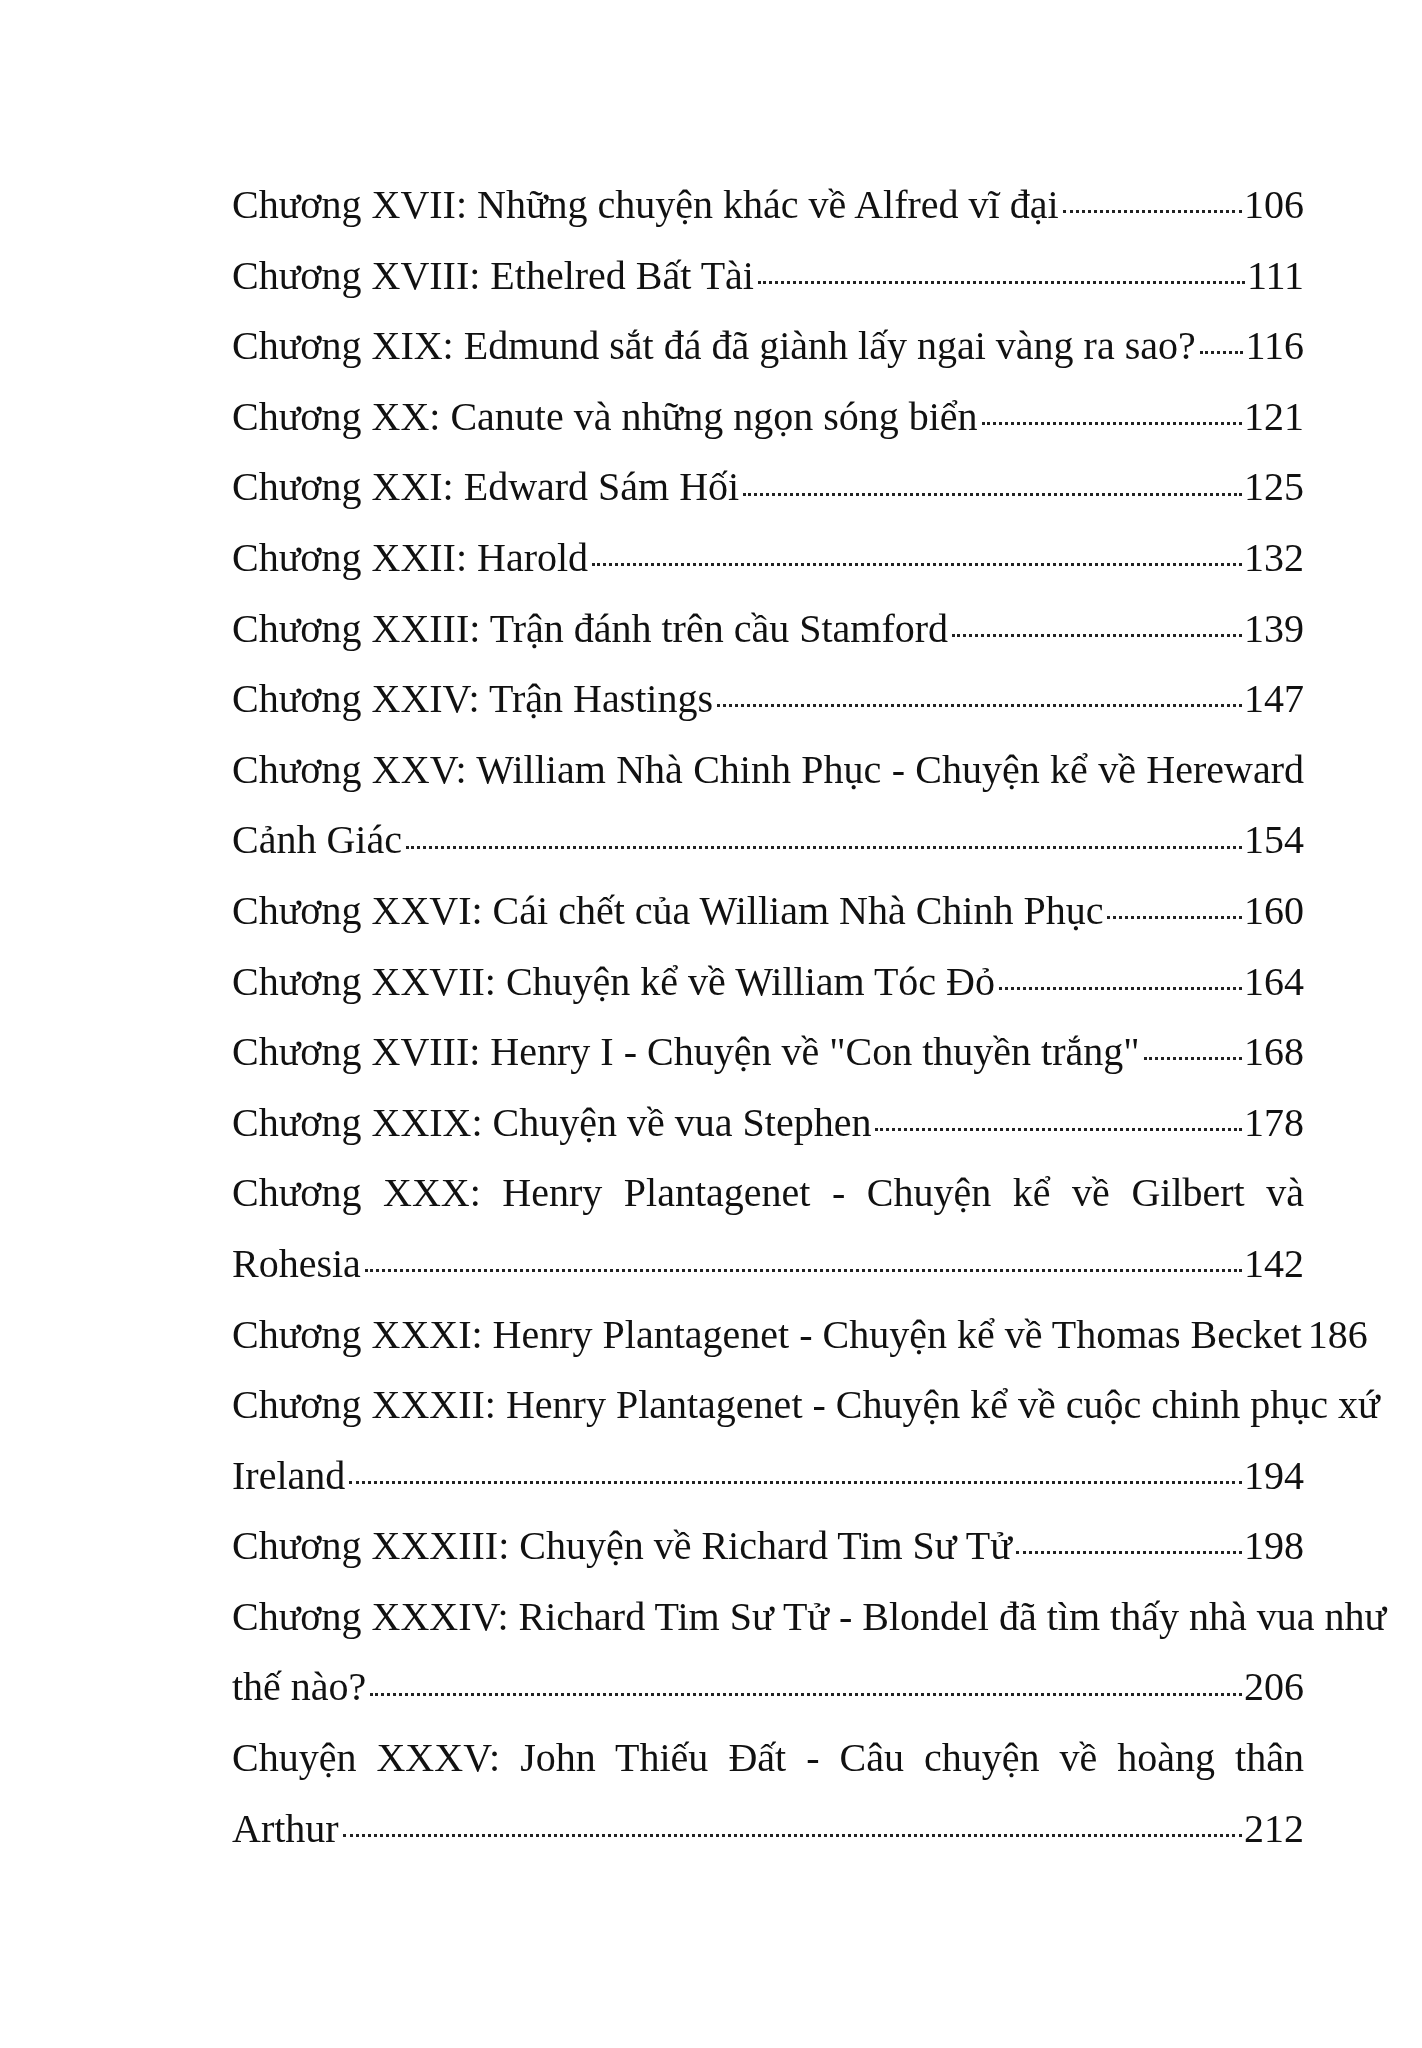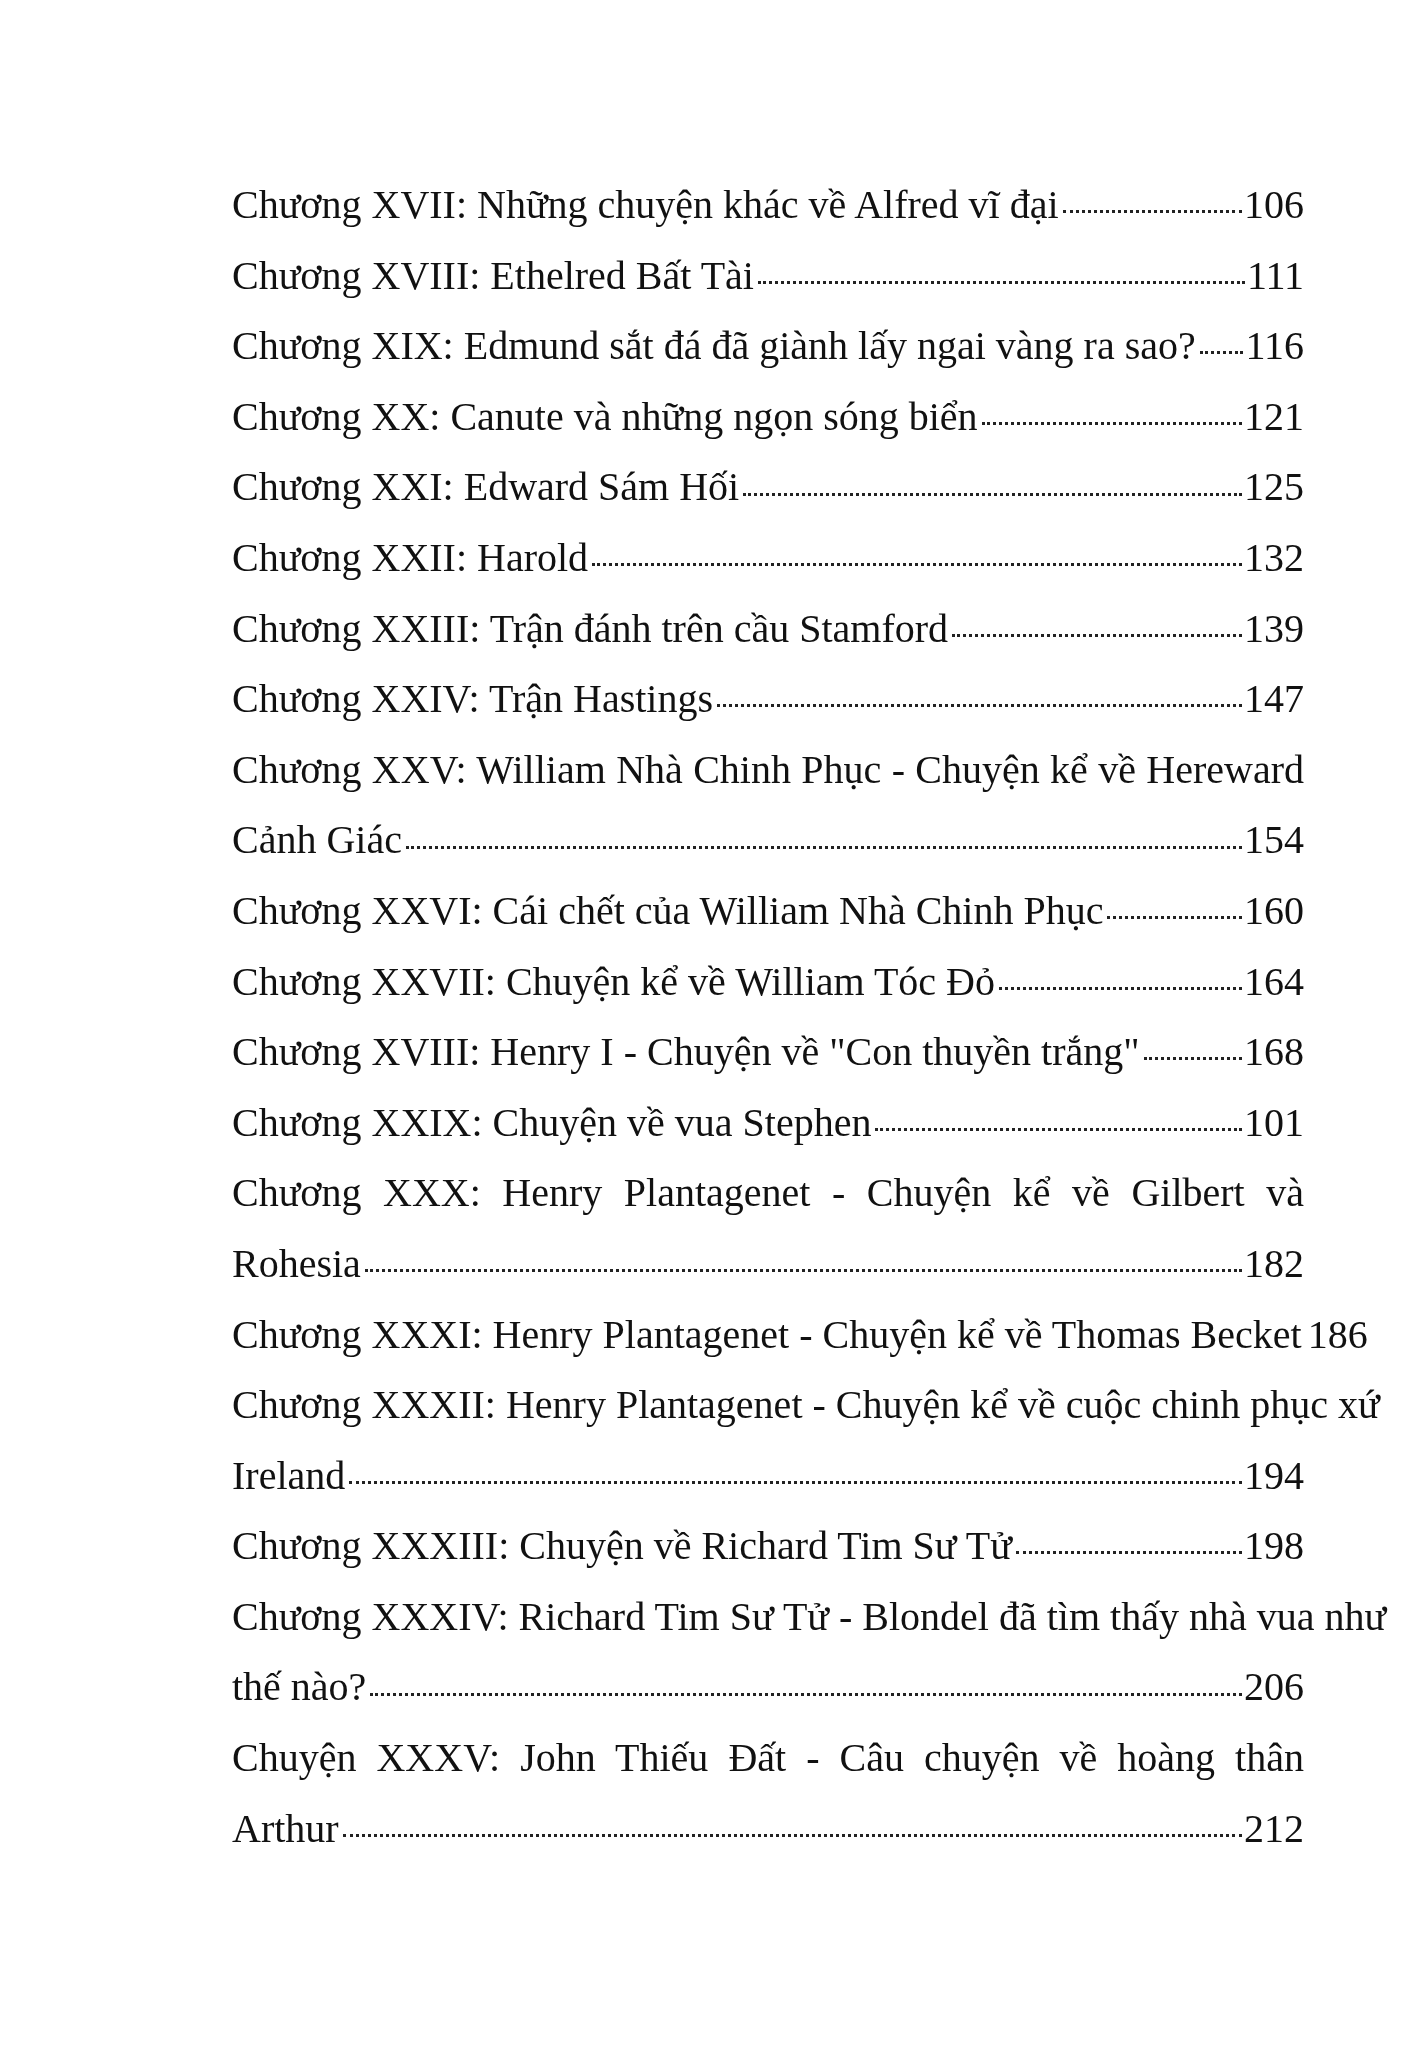--- a/index.html
+++ b/index.html
@@ -108,29 +108,29 @@
       <div class="line">
         <span class="title">Chương XVIII: Henry I - Chuyện về "Con thuyền trắng"</span>
         <span class="leader"></span>
         <span class="page">168</span>
       </div>
     </div>
     <div>
       <div class="line">
         <span class="title">Chương XXIX: Chuyện về vua Stephen</span>
         <span class="leader"></span>
-        <span class="page">101</span>
+        <span class="page">178</span>
       </div>
     </div>
     <div>
       <div class="line justify"><span class="title">Chương XXX: Henry Plantagenet - Chuyện kể về Gilbert và</span></div>
       <div class="line">
         <span class="title">Rohesia</span>
         <span class="leader"></span>
-        <span class="page">182</span>
+        <span class="page">142</span>
       </div>
     </div>
     <div>
       <div class="line">
         <span class="title">Chương XXXI: Henry Plantagenet - Chuyện kể về Thomas Becket</span>
         <span class="leader"></span>
         <span class="page">186</span>
       </div>
     </div>
     <div>

